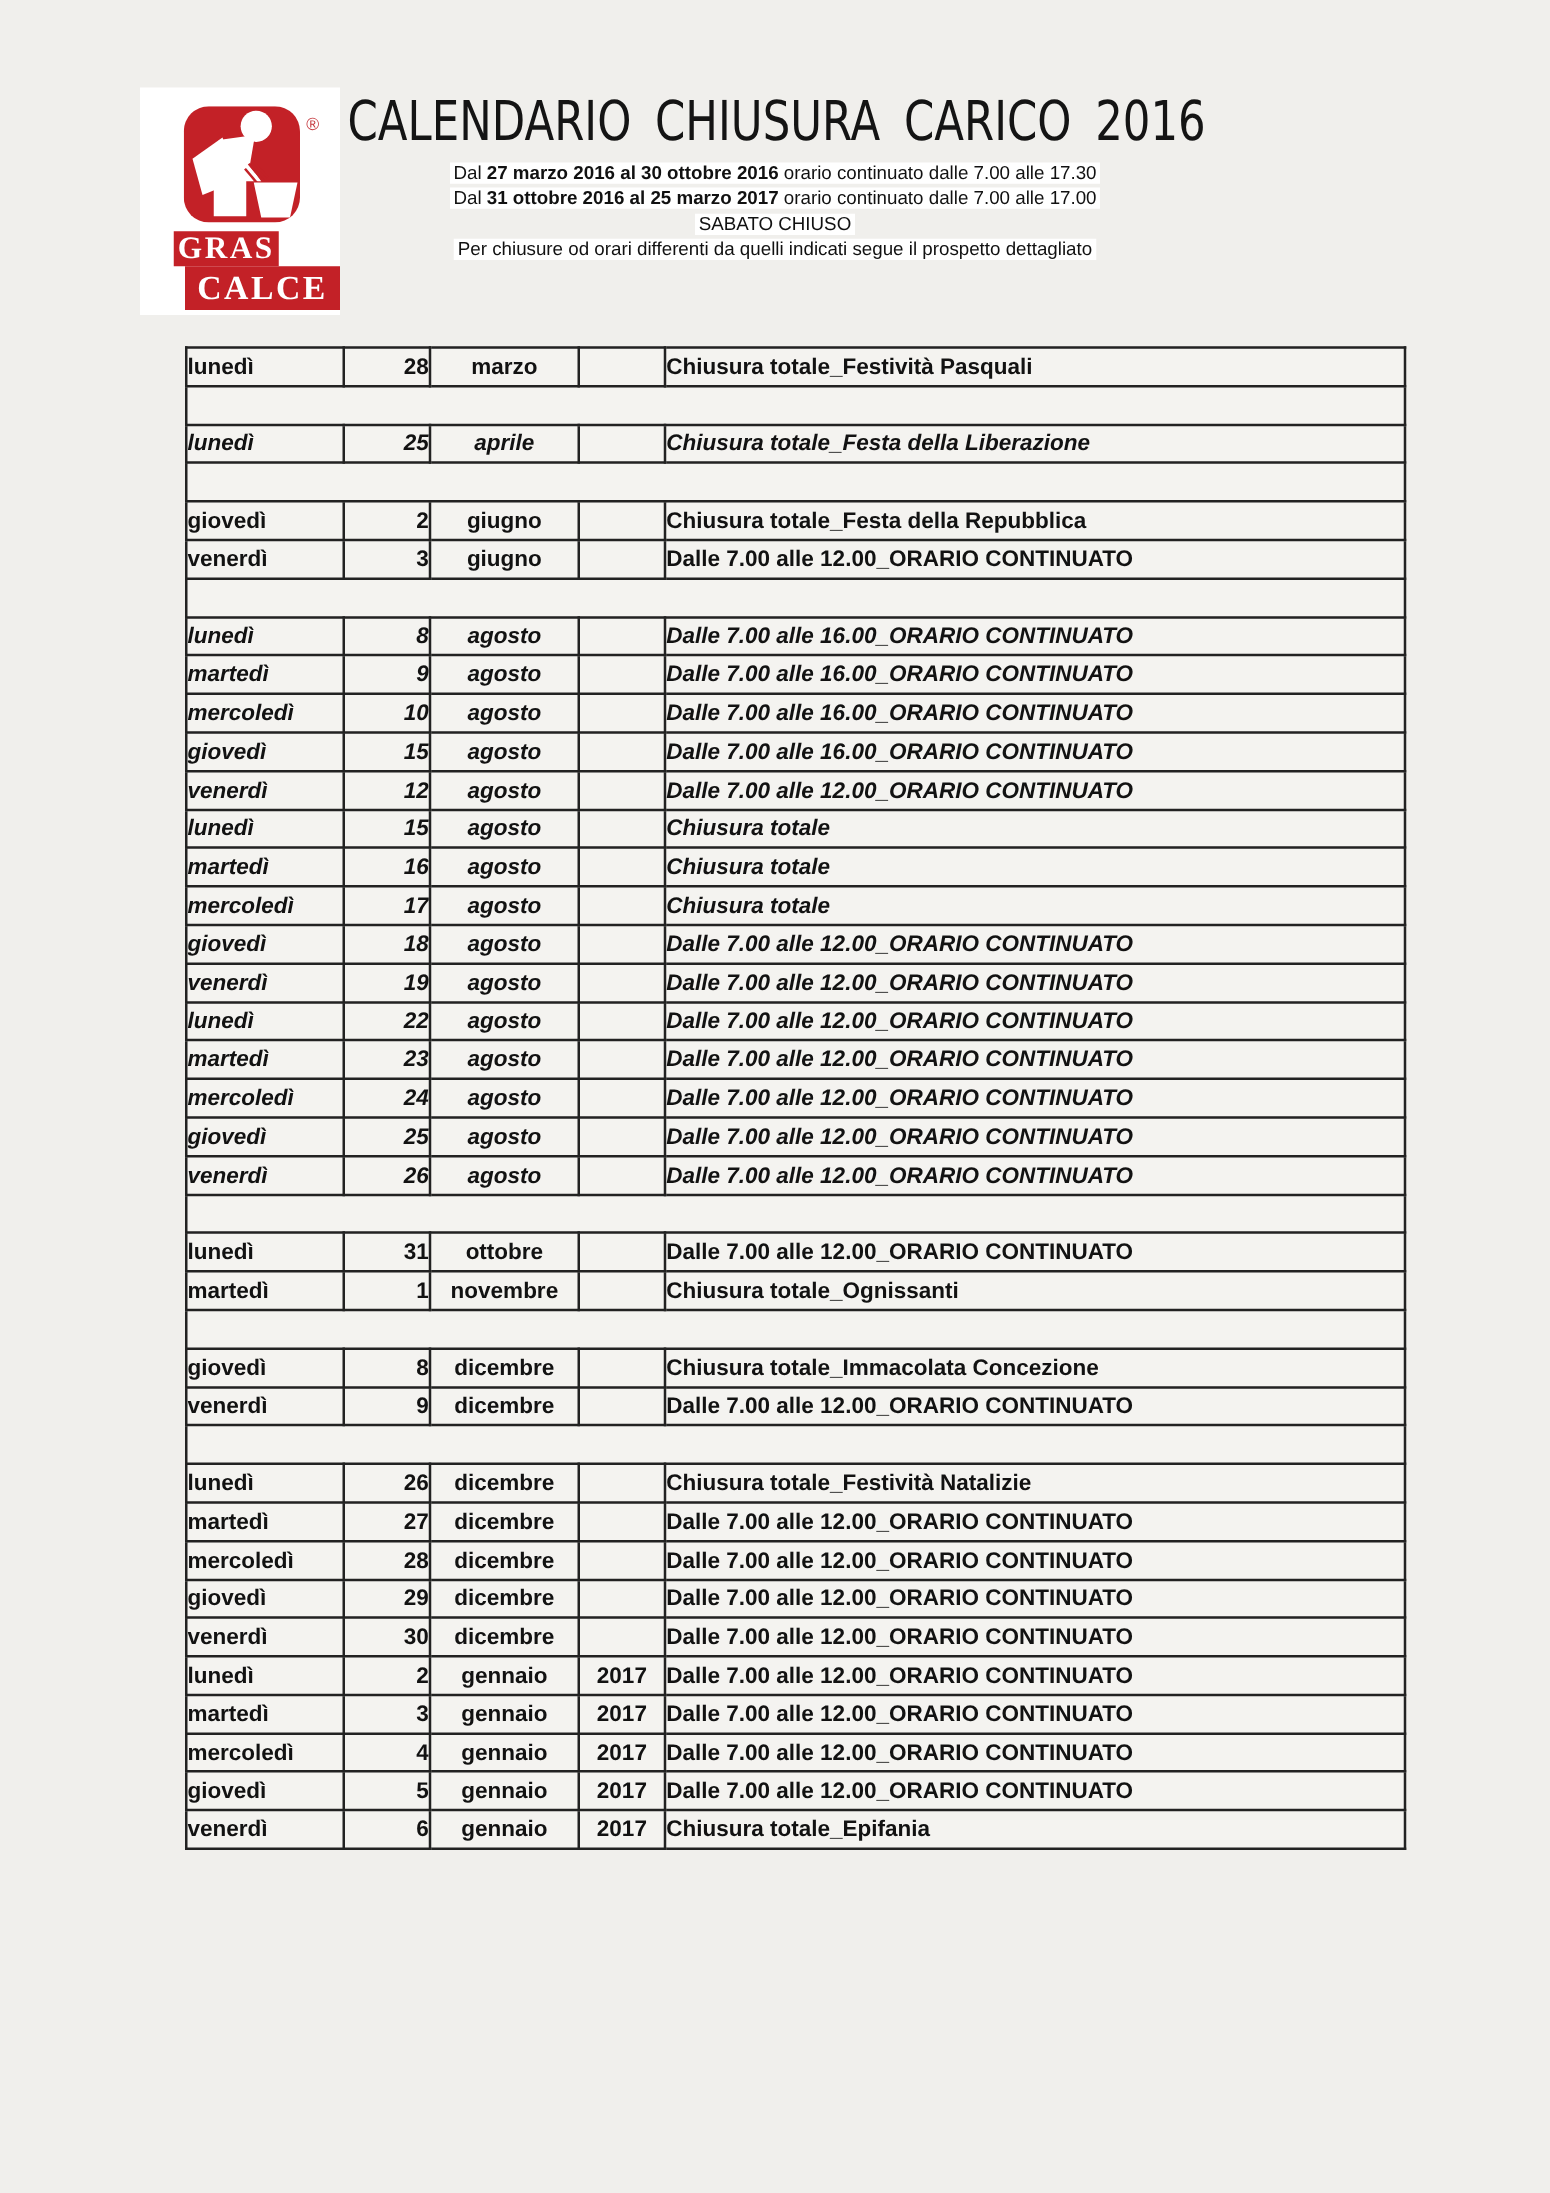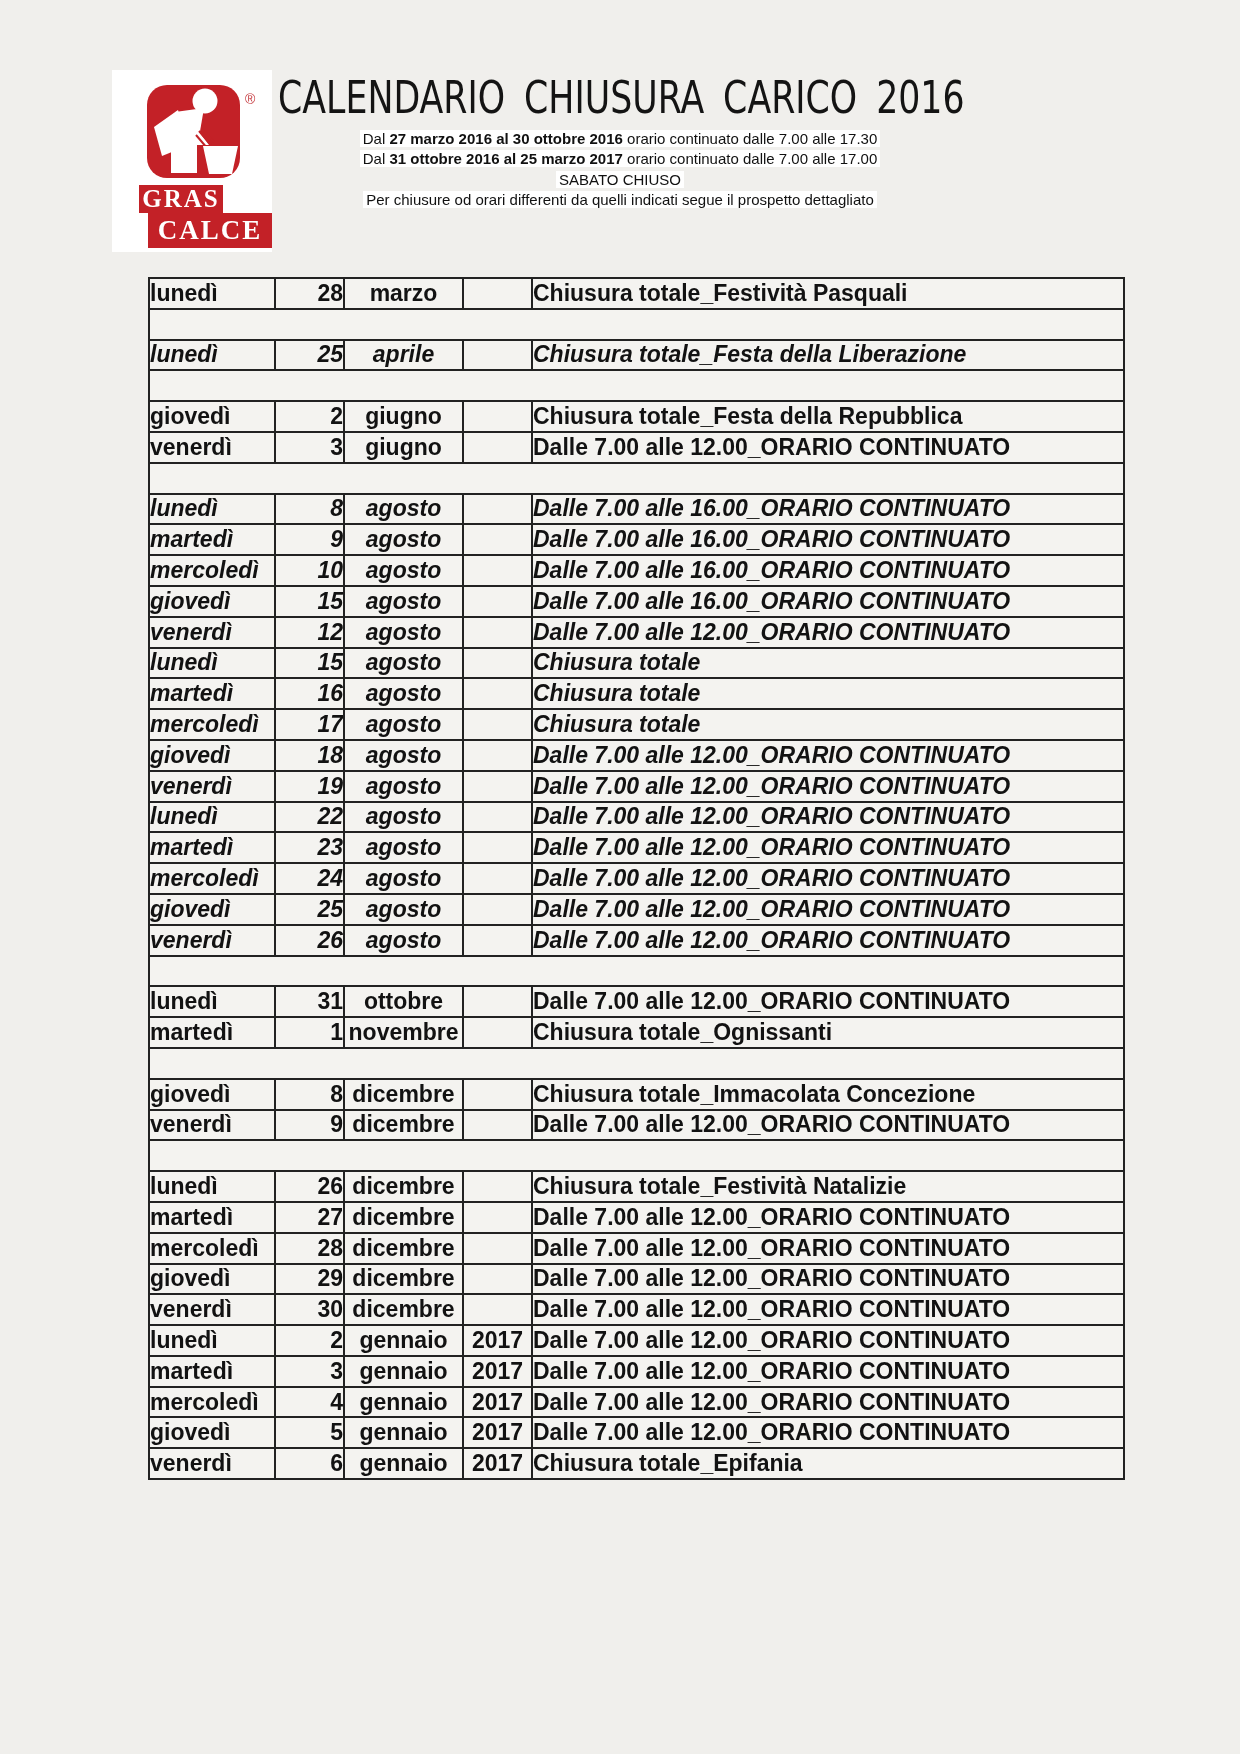--- a/index.html
+++ b/index.html
@@ -27,21 +27,21 @@
   }
   .header-lines{position:absolute;left:240px;top:129px;width:760px;text-align:center;}
   .hline{font-size:15px;line-height:20.4px;color:#111;}
   .hline > span{background:#ffffff;padding:0 3px;white-space:pre;}
   .hline b{font-weight:bold;}
   .u > span{text-decoration-thickness:1.4px;text-underline-offset:3px;}
   
   table.cal{
     position:absolute;left:148px;top:277px;width:975px;
     border-collapse:collapse;table-layout:fixed;
-    font-size:23px;font-weight:bold;color:#121212;
+    font-size:18px;font-weight:bold;color:#121212;
   }
   table.cal td{
     border:2px solid #222222;
     background:#f4f3f0;
     height:28.8px;              
     padding:0;overflow:hidden;white-space:nowrap;
   }
   td.day{padding-left:9px;text-align:left;}
   td.num{padding-right:5px;text-align:right;}
   td.month{text-align:center;}

